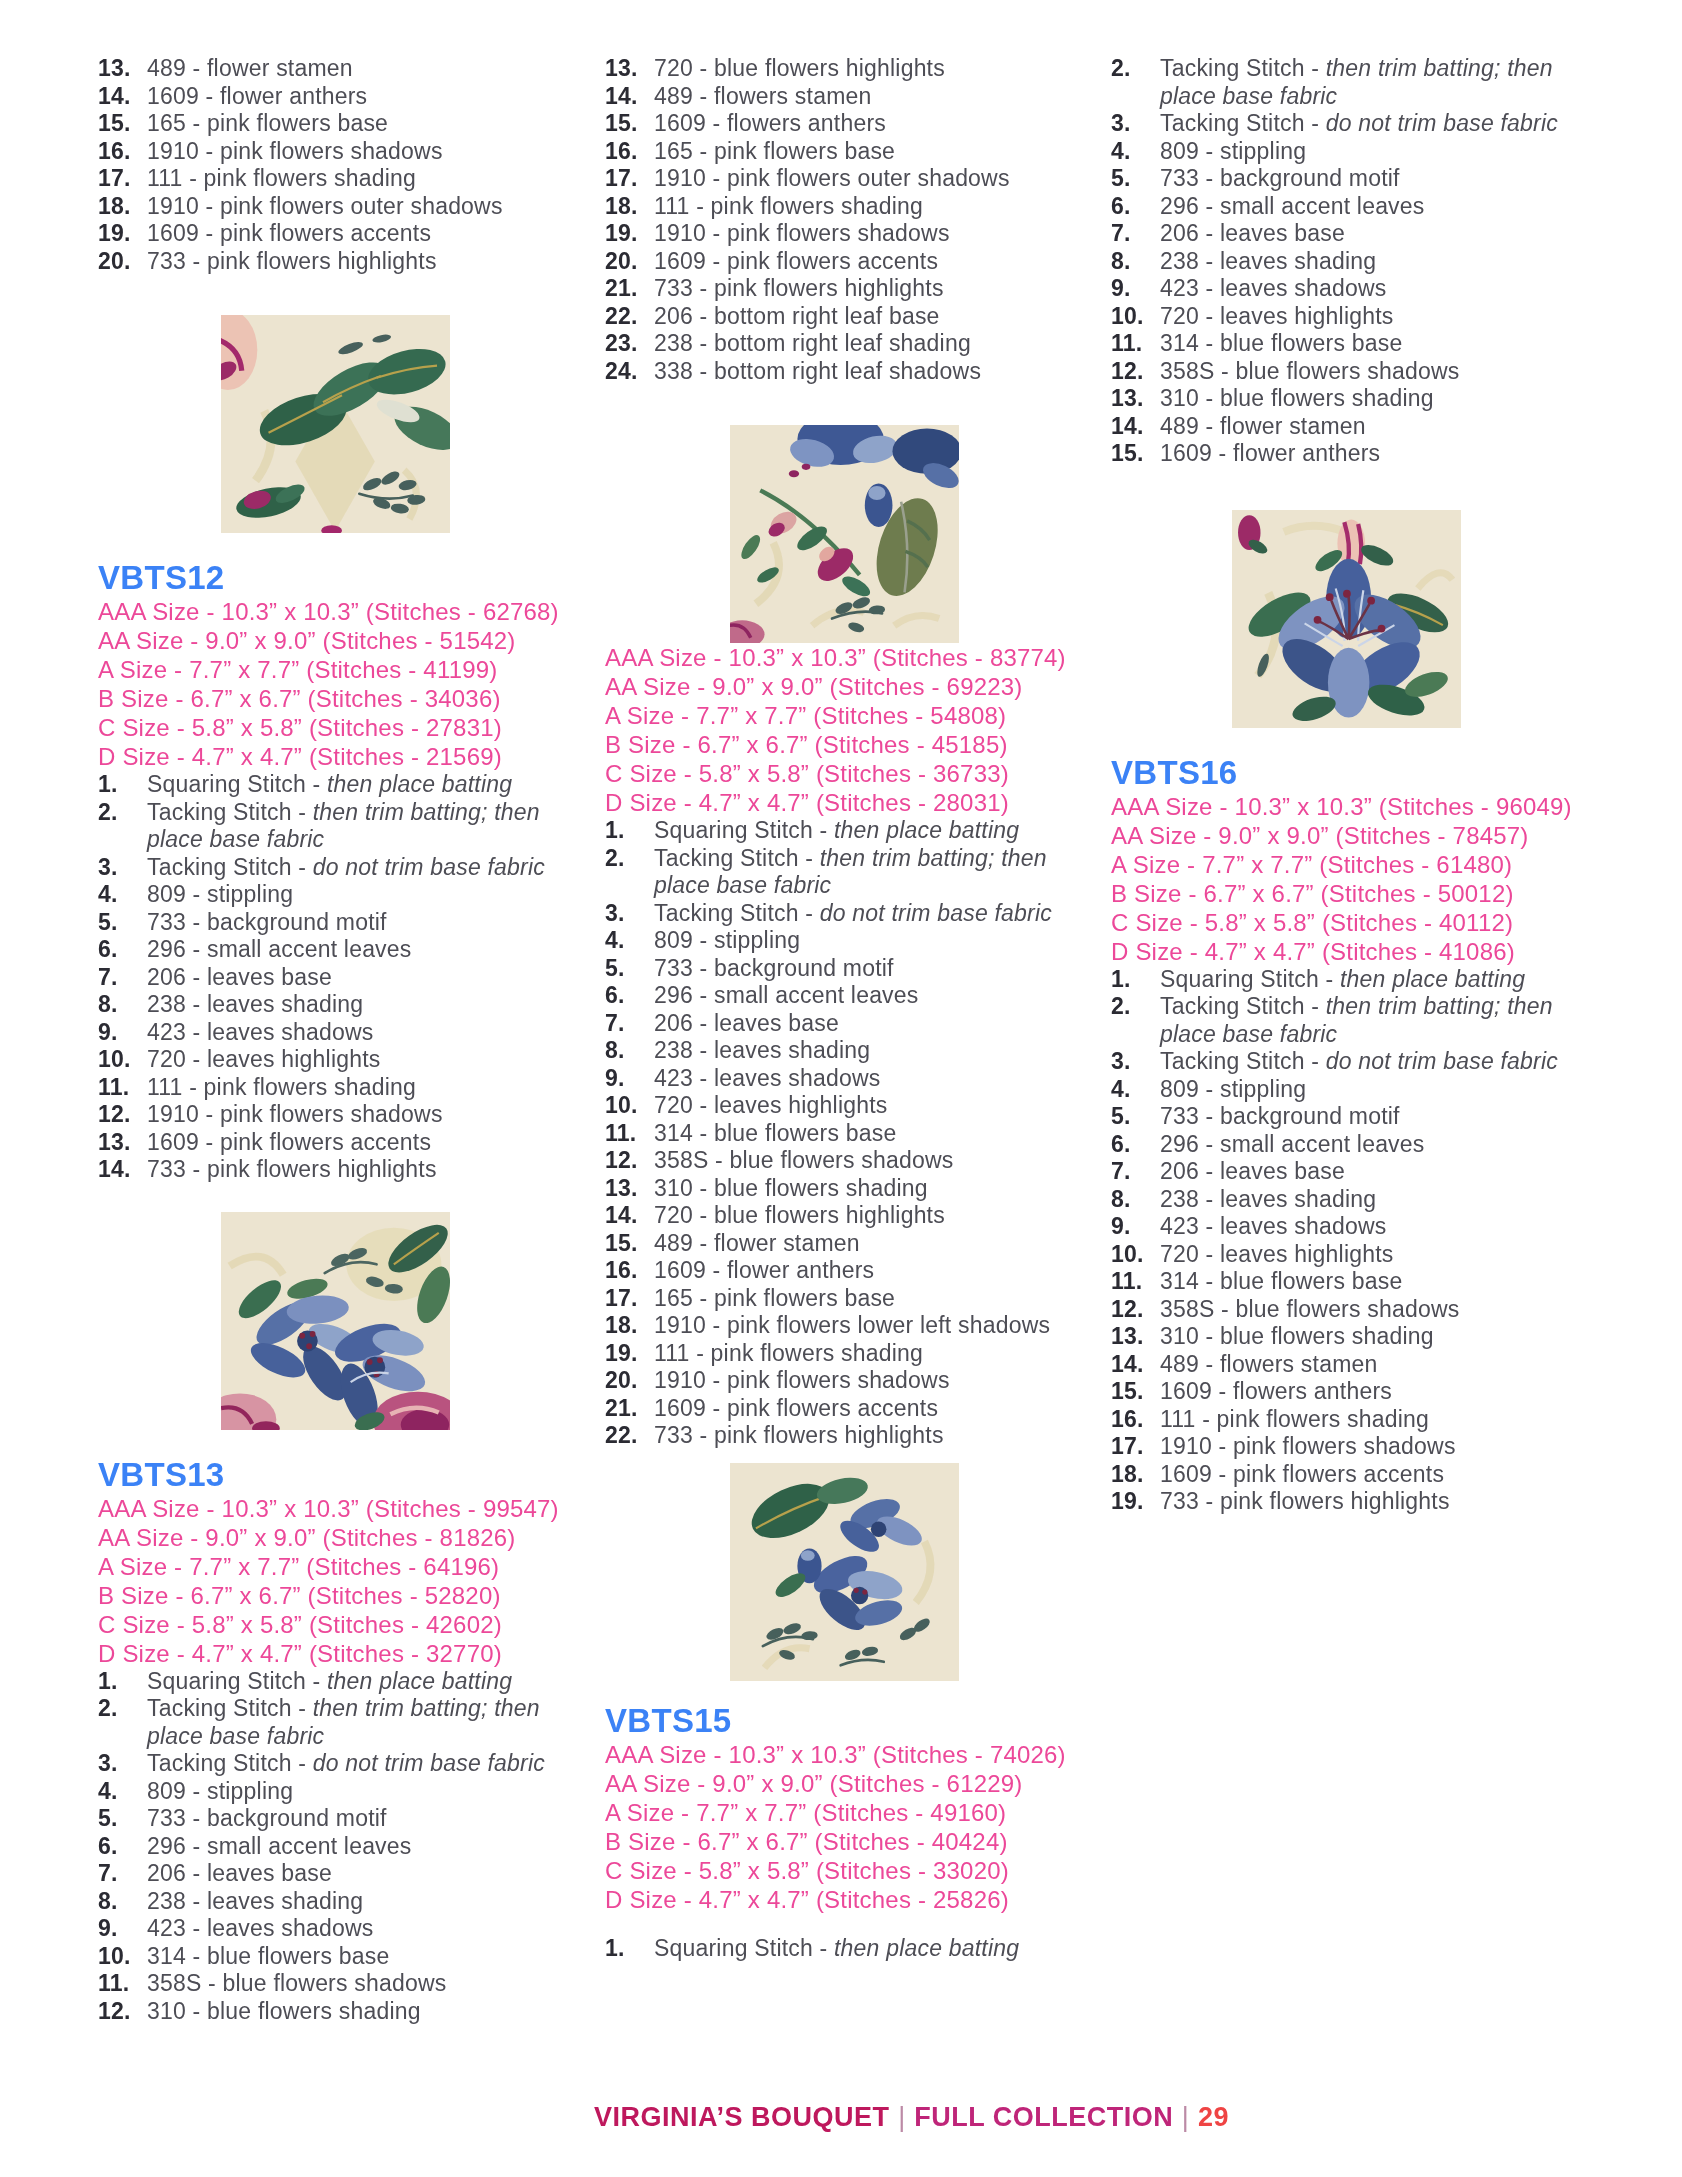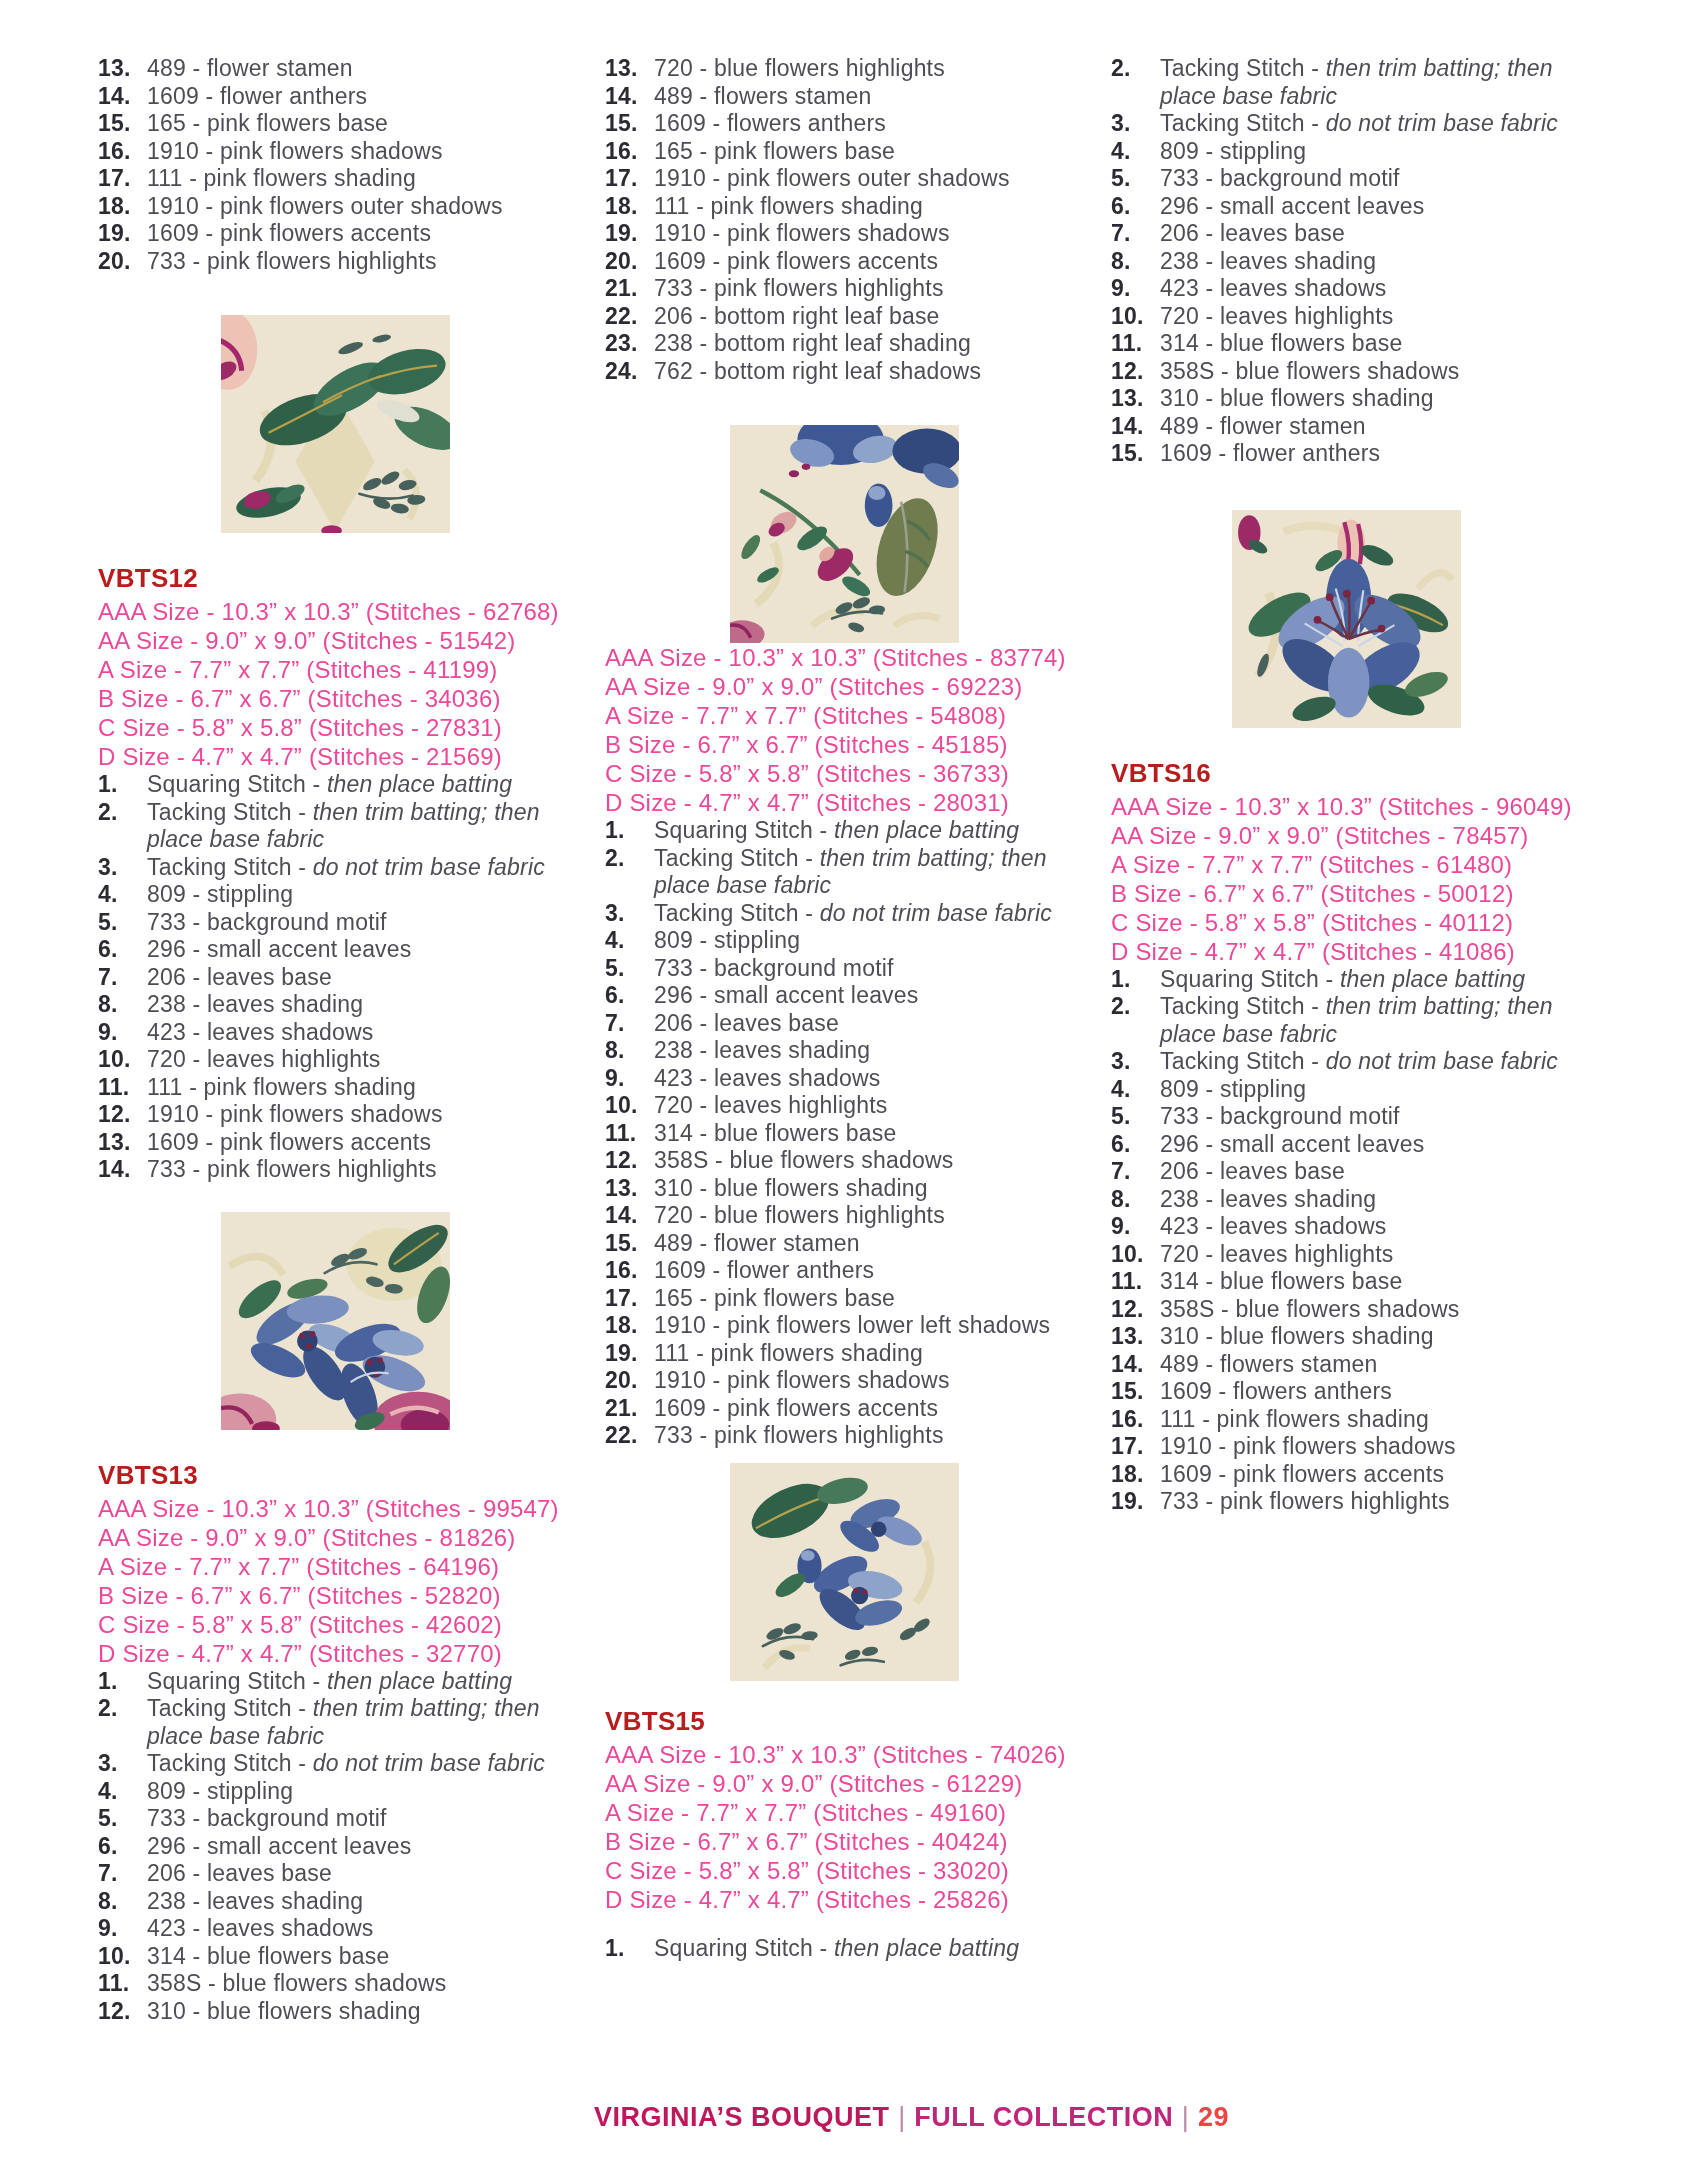--- a/index.html
+++ b/index.html
@@ -14,22 +14,22 @@
   #col2{left:605px;width:484px;}
   #col3{left:1111px;width:489px;}
 
   ol.steps{list-style:none;margin:0;padding:0;}
   .li{display:flex;font-size:23px;line-height:27.5px;letter-spacing:0.2px;}
   .num{width:49px;flex:none;font-weight:700;color:#2b2b33;}
   .txt{flex:1;}
   .txt em{font-style:italic;}
 
   .pat-name{
-    margin:26px 0 0 0;font-size:26px;line-height:38px;font-weight:700;
-    color:#b91c1c;letter-spacing:0.3px;
+    margin:26px 0 0 0;font-size:33px;line-height:38px;font-weight:700;
+    color:#3b82f6;letter-spacing:0.3px;
   }
   .sizes{white-space:nowrap;}
   .size-line{font-size:24px;line-height:29px;letter-spacing:0.2px;color:#ec4899;}
   .steps-block{margin-top:17.3px;}
 
   figure.swatch{margin:40px 0 0 123px;padding:0;width:229px;height:218px;}
   #col2 figure.swatch{margin-left:125px;}
   #col3 figure.swatch{margin-left:121px;margin-top:42px;}
   figure.swatch svg{display:block;width:229px;height:218px;}
   #col1 .swatch-2{margin-top:28px;}
@@ -393,21 +393,21 @@
           <span class="txt"><span>206 - bottom right leaf base</span><em></em></span>
         </li>
 
         <li class="li">
           <span class="num">23.</span>
           <span class="txt"><span>238 - bottom right leaf shading</span><em></em></span>
         </li>
 
         <li class="li">
           <span class="num">24.</span>
-          <span class="txt"><span>762 - bottom right leaf shadows</span><em></em></span>
+          <span class="txt"><span>338 - bottom right leaf shadows</span><em></em></span>
         </li>
       </ol>
 
     <figure class="swatch">
       <svg viewBox="0 0 265 250" preserveAspectRatio="none">
         <rect width="265" height="250" fill="#ece4d0"></rect>
         <path d="M30 205 q40 -30 20 -70" stroke="#ddd0a2" stroke-width="9" fill="none" opacity="0.55"></path>
         <path d="M95 230 q30 -25 60 -15" stroke="#ddd0a2" stroke-width="8" fill="none" opacity="0.5"></path>
         <path d="M190 230 q25 -18 52 -8" stroke="#ddd0a2" stroke-width="8" fill="none" opacity="0.5"></path>
         <ellipse cx="128" cy="16" rx="50" ry="30" fill="#3e5894"></ellipse>

